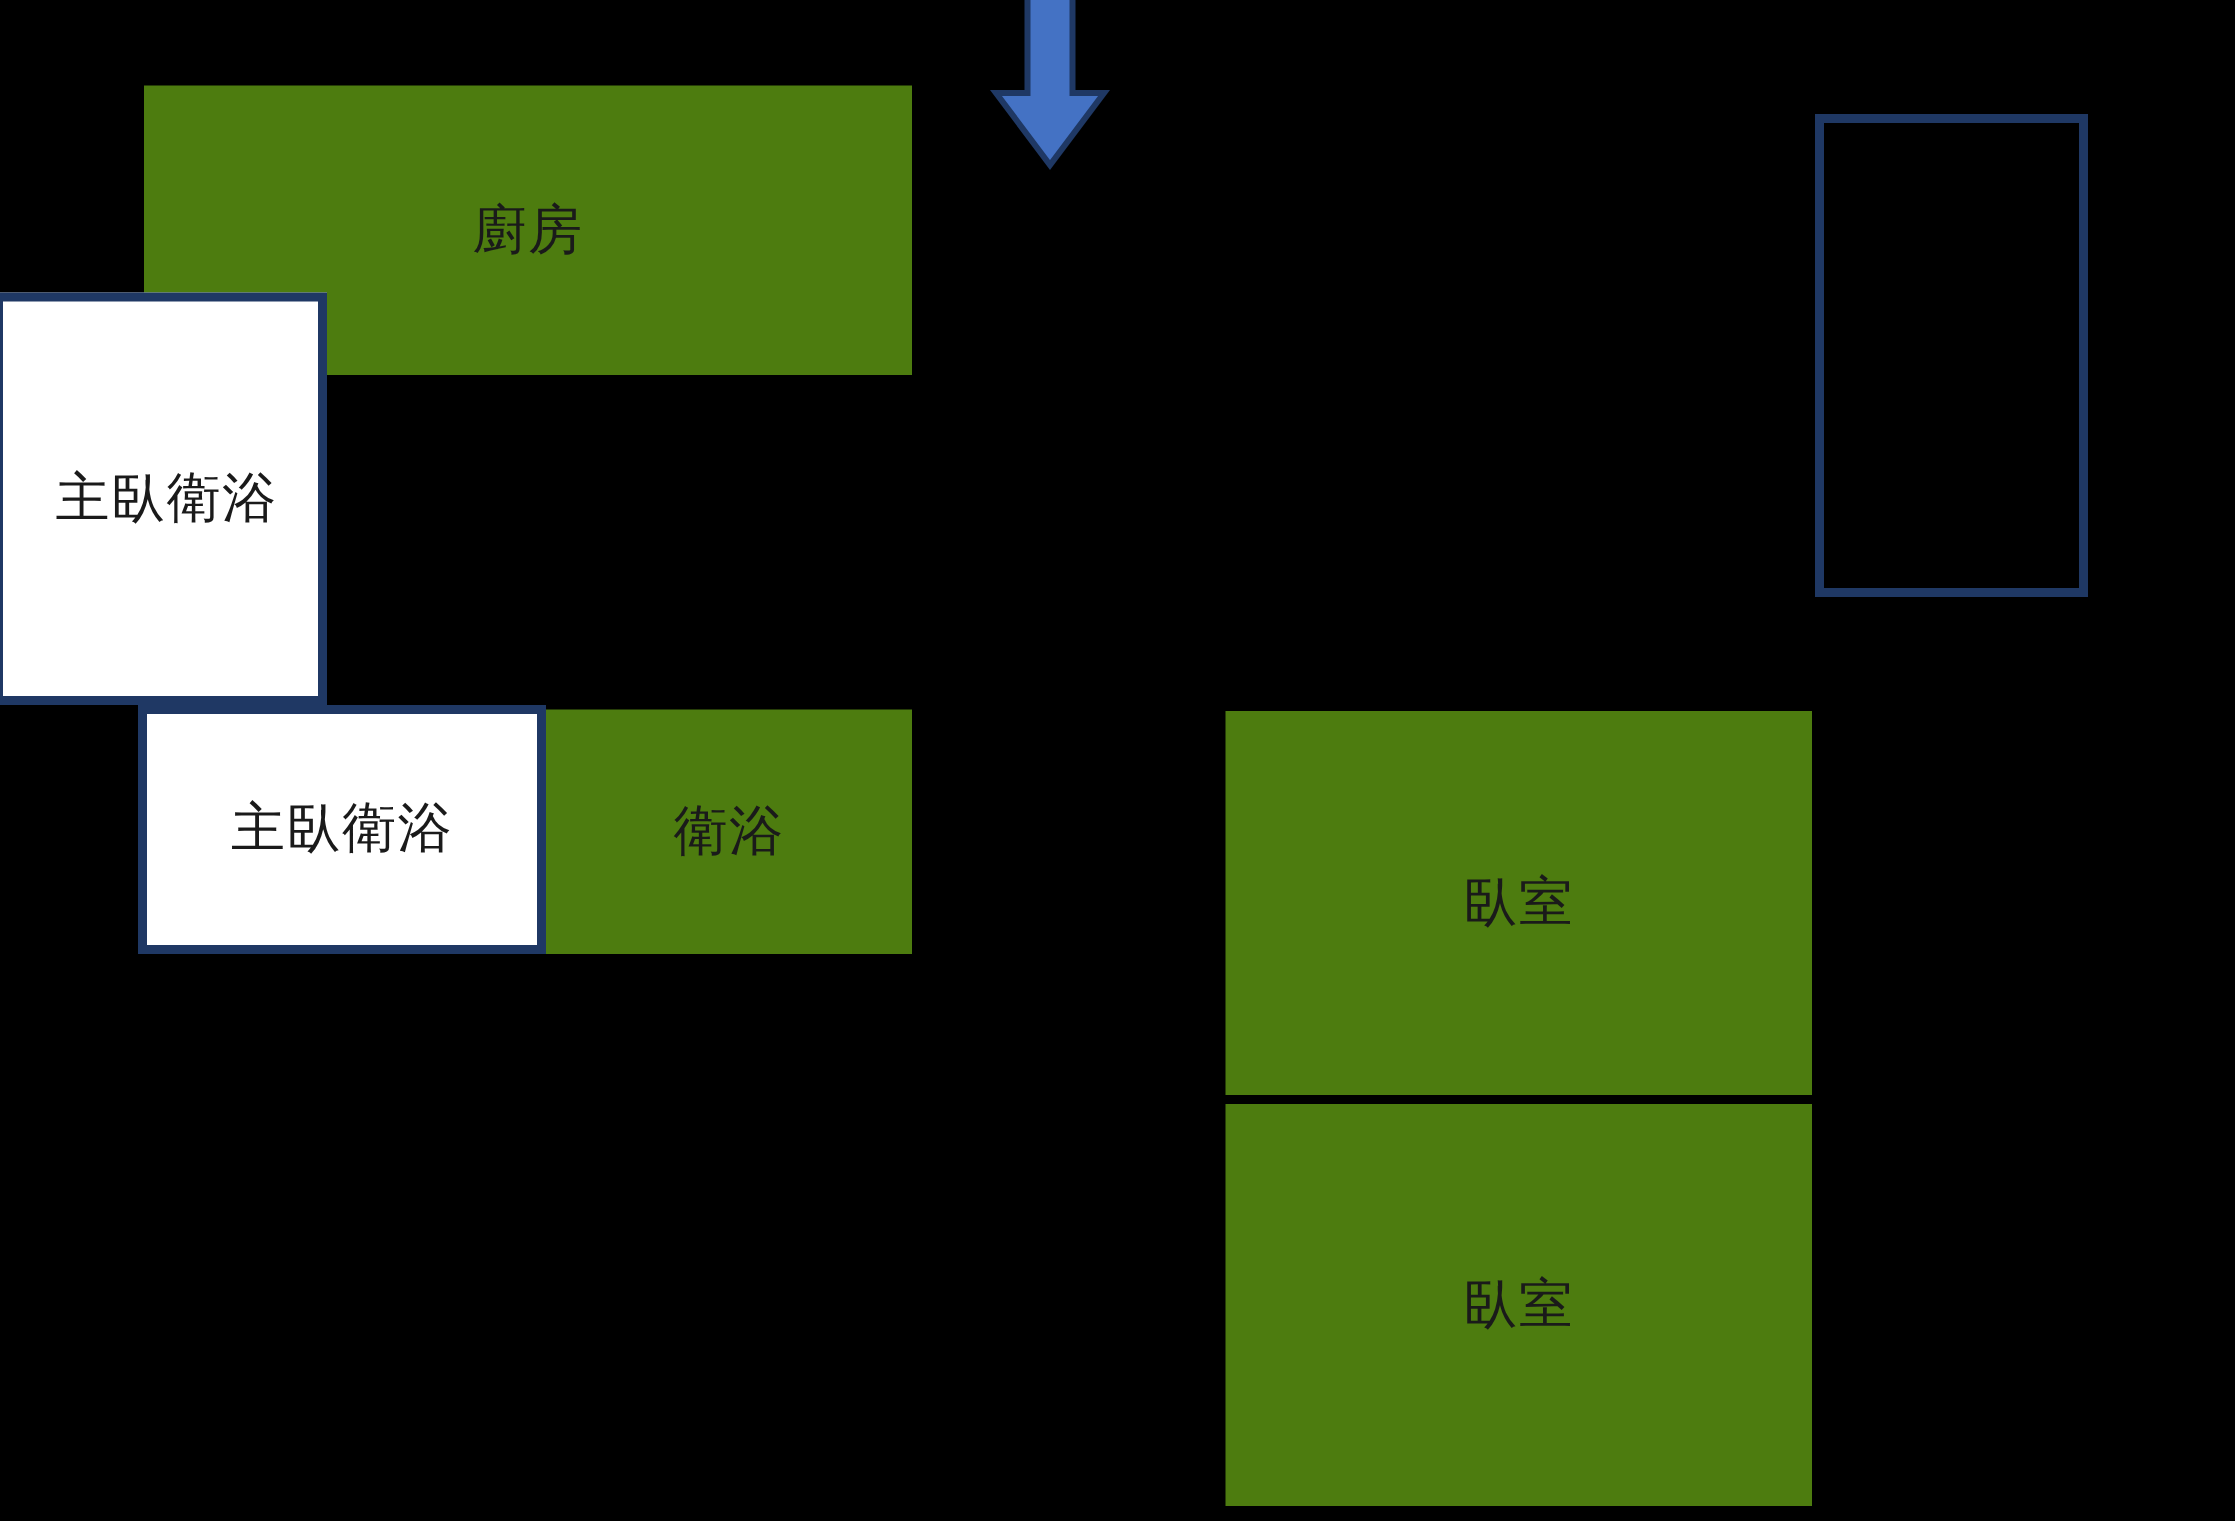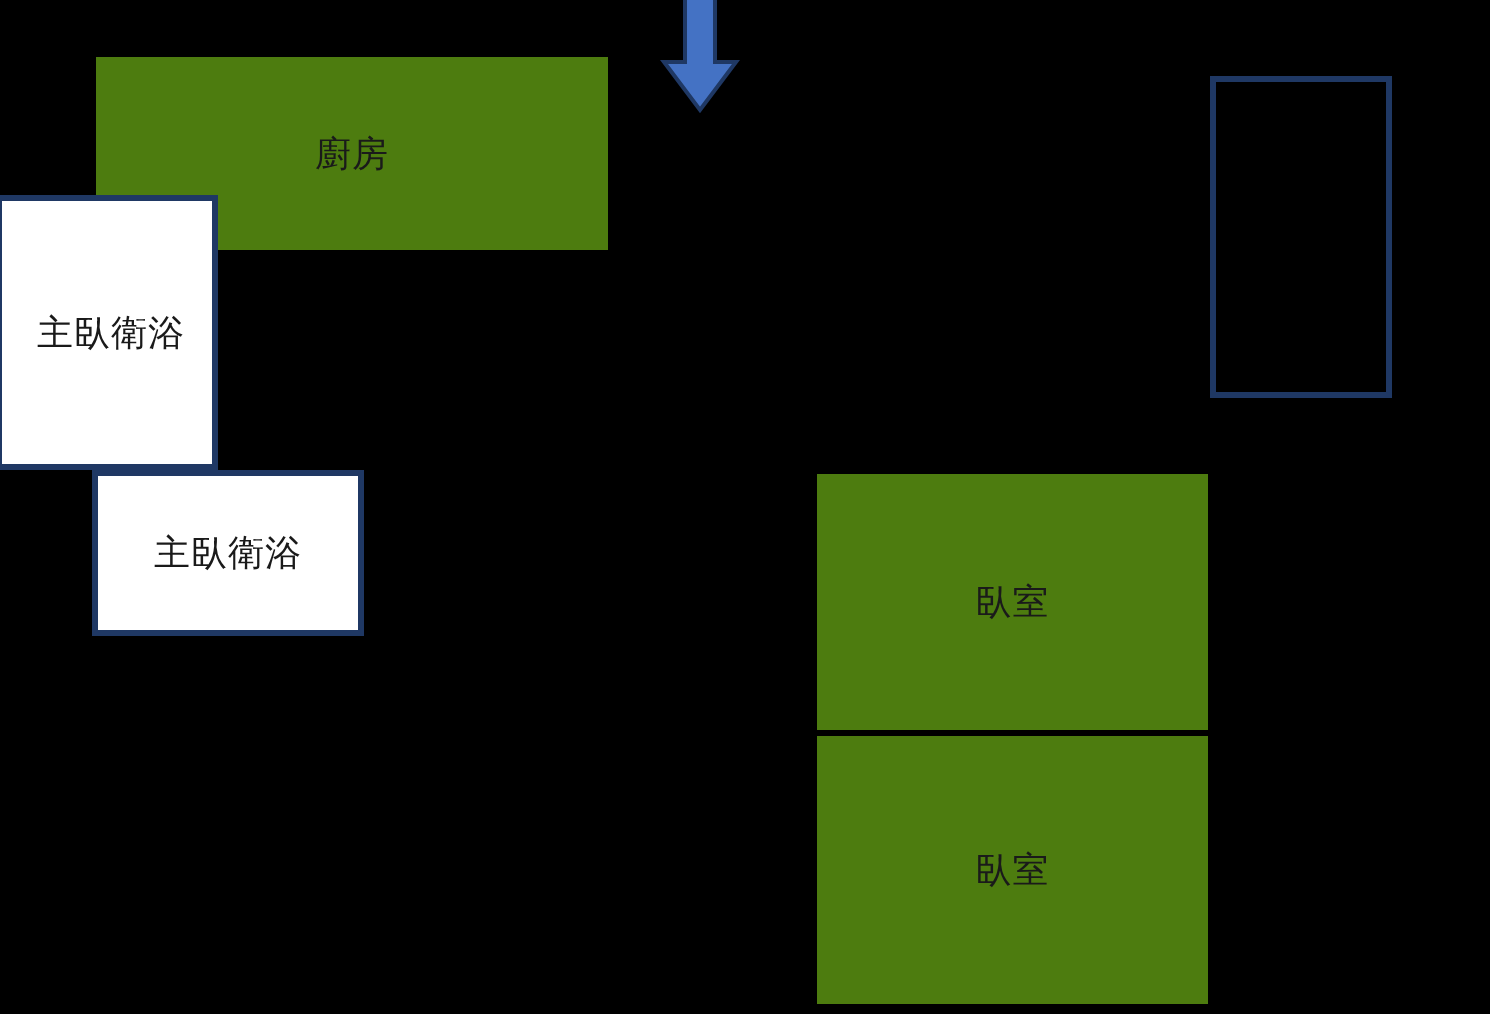--- a/index.html
+++ b/index.html
@@ -93,20 +93,23 @@
   </div>
 
   <div class="room room-outlined" id="room-work-balcony">
     <span class="room-label">主臥衛浴</span>
   </div>
 
   <div class="room room-outlined" id="room-master-bathroom">
     <span class="room-label">主臥衛浴</span>
   </div>
 
+  <div class="room room-plain" id="room-bathroom">
+    <span class="room-label">衛浴</span>
+  </div>
 
   <div class="room room-plain" id="room-bedroom-1">
     <span class="room-label">臥室</span>
   </div>
 
   <div class="room room-plain" id="room-bedroom-2">
     <span class="room-label">臥室</span>
   </div>
 
   <div class="room room-empty" id="room-unlabeled">

